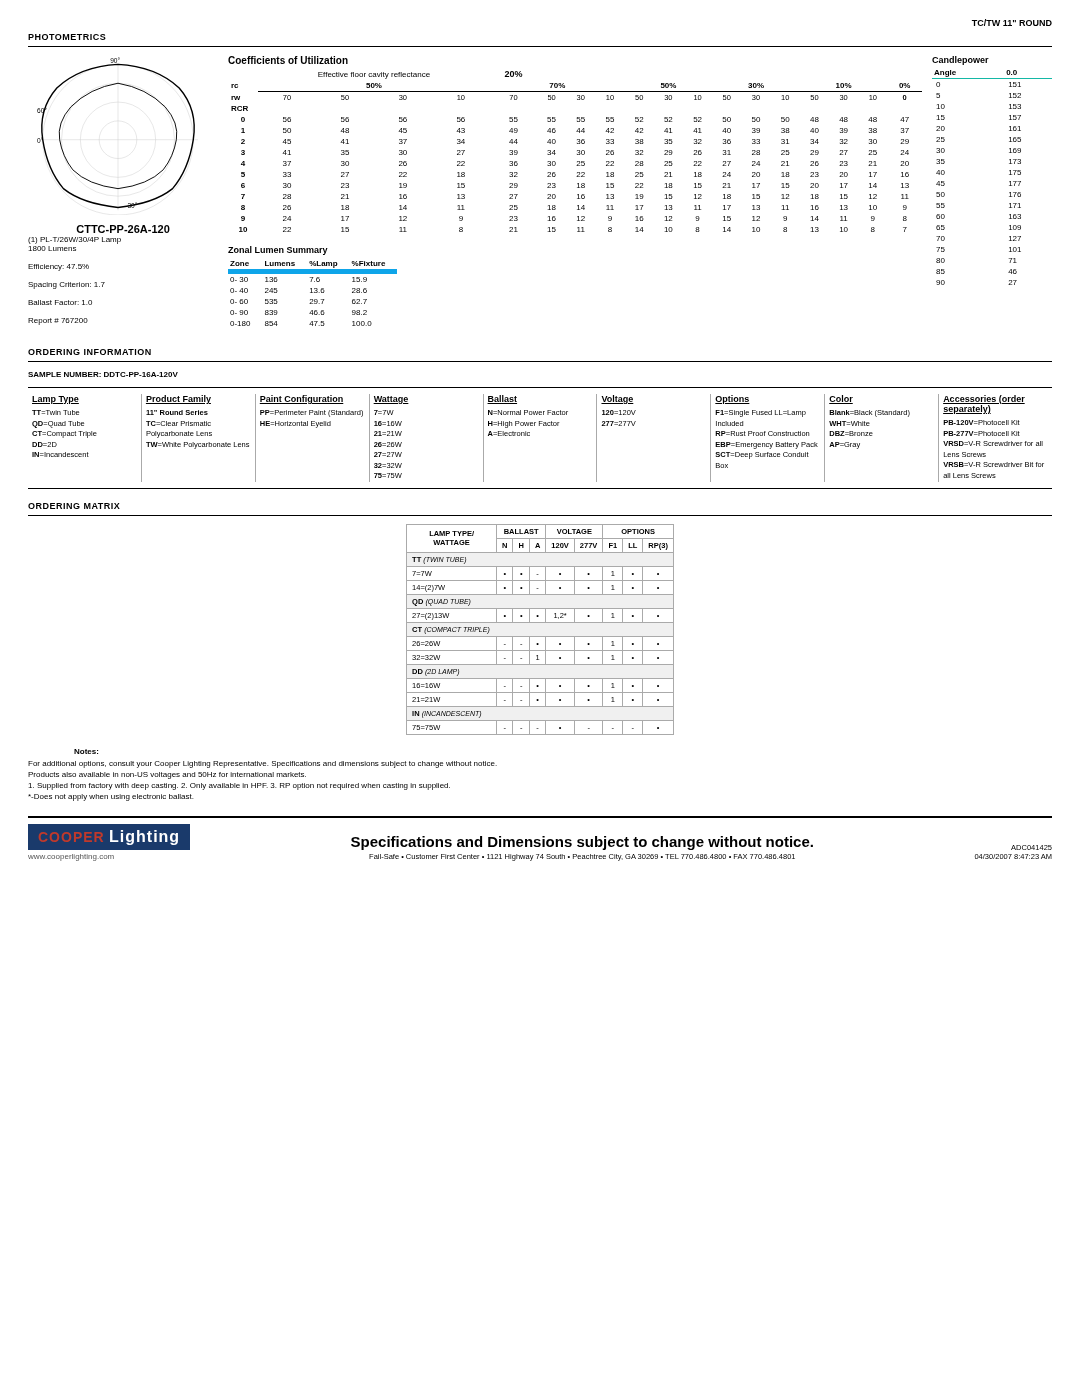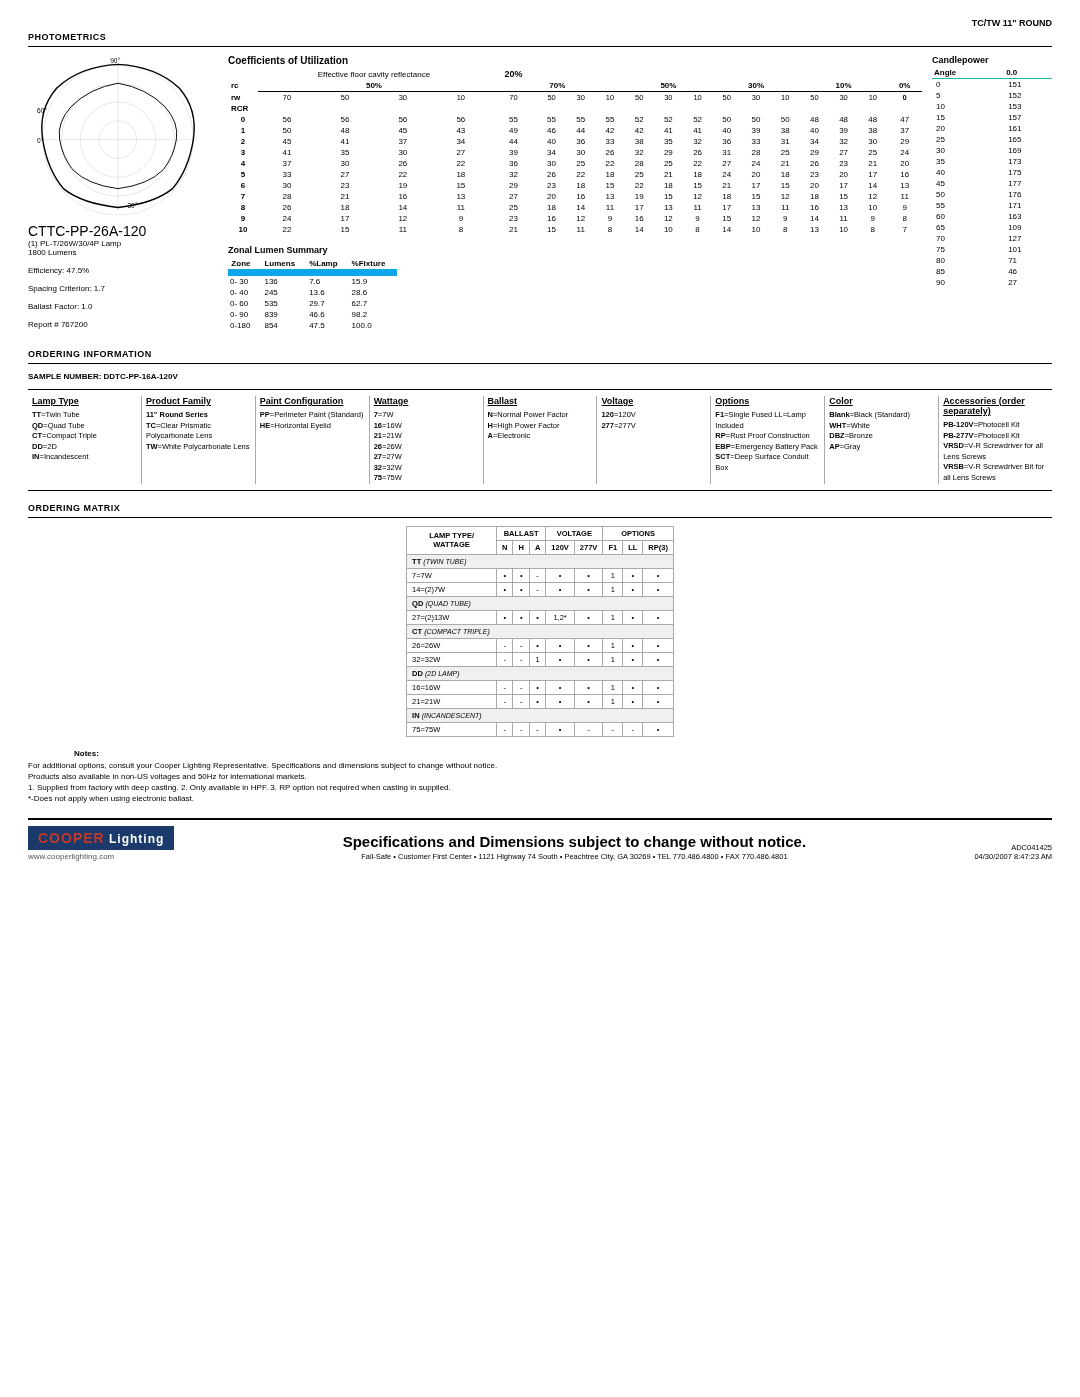--- a/index.html
+++ b/index.html
@@ -47,22 +47,23 @@
     }
     .diagram-svg {
       width: 180px;
       height: 160px;
     }
     .fixture-info {
       margin-top: 6px;
       font-size: 8px;
     }
     .fixture-info .model {
-      font-weight: normal;
-      font-size: 14px;
+      font-weight: bold;
+      font-size: 11px;
+      text-align: center;
     }
     
     .coeff-area {
       flex: 1;
     }
     .coeff-title {
       font-weight: bold;
       font-size: 10px;
       margin-bottom: 2px;
     }
@@ -87,23 +88,23 @@
     .zonal-title {
       font-weight: bold;
       font-size: 9px;
       margin-bottom: 3px;
     }
     .zonal-table {
       border-collapse: collapse;
       font-size: 8px;
     }
     .zonal-table th {
-      text-align: right;
-      font-weight: bold;
-      border-bottom: 7px solid #0ea5e9;
+      text-align: left;
+      font-weight: bold;
+      border-bottom: 5px solid #0ea5e9;
       padding: 1px 12px 1px 2px;
     }
     .zonal-table td {
       padding: 1px 12px 1px 2px;
       text-align: left;
     }
     
     .candlepower-area {
       width: 120px;
       flex-shrink: 0;
@@ -947,21 +948,21 @@
         <div style="font-size: 8px; line-height: 1.4;">Products also available in non-US voltages and 50Hz for international markets.</div>
         <div style="font-size: 8px; line-height: 1.4;">1. Supplied from factory with deep casting. 2. Only available in HPF. 3. RP option not required when casting in supplied.</div>
         <div style="font-size: 8px; line-height: 1.4;">*-Does not apply when using electronic ballast.</div>
       </div>
   </div>
 
   <div class="footer">
     <div class="footer-logo">
       <div class="logo-box">
         <span style="color:#c0392b;font-size:14px;font-weight:900">COOPER</span>
-        <span style="color:#fff;font-size:12px;font-weight:bold"> Lighting</span>
+        <span style="color:#fff;font-size:16px;font-weight:bold"> Lighting</span>
       </div>
       <div class="logo-sub">www.cooperlighting.com</div>
     </div>
     <div class="footer-center">
       <div class="specs-bold">Specifications and Dimensions subject to change without notice.</div>
       <div style="margin-top:2px;font-weight:normal;font-size:7.5px">Fail-Safe • Customer First Center • 1121 Highway 74 South • Peachtree City, GA 30269 • TEL 770.486.4800 • FAX 770.486.4801</div>
     </div>
     <div class="footer-right">
       <div>ADC041425</div>
       <div>04/30/2007 8:47:23 AM</div>

